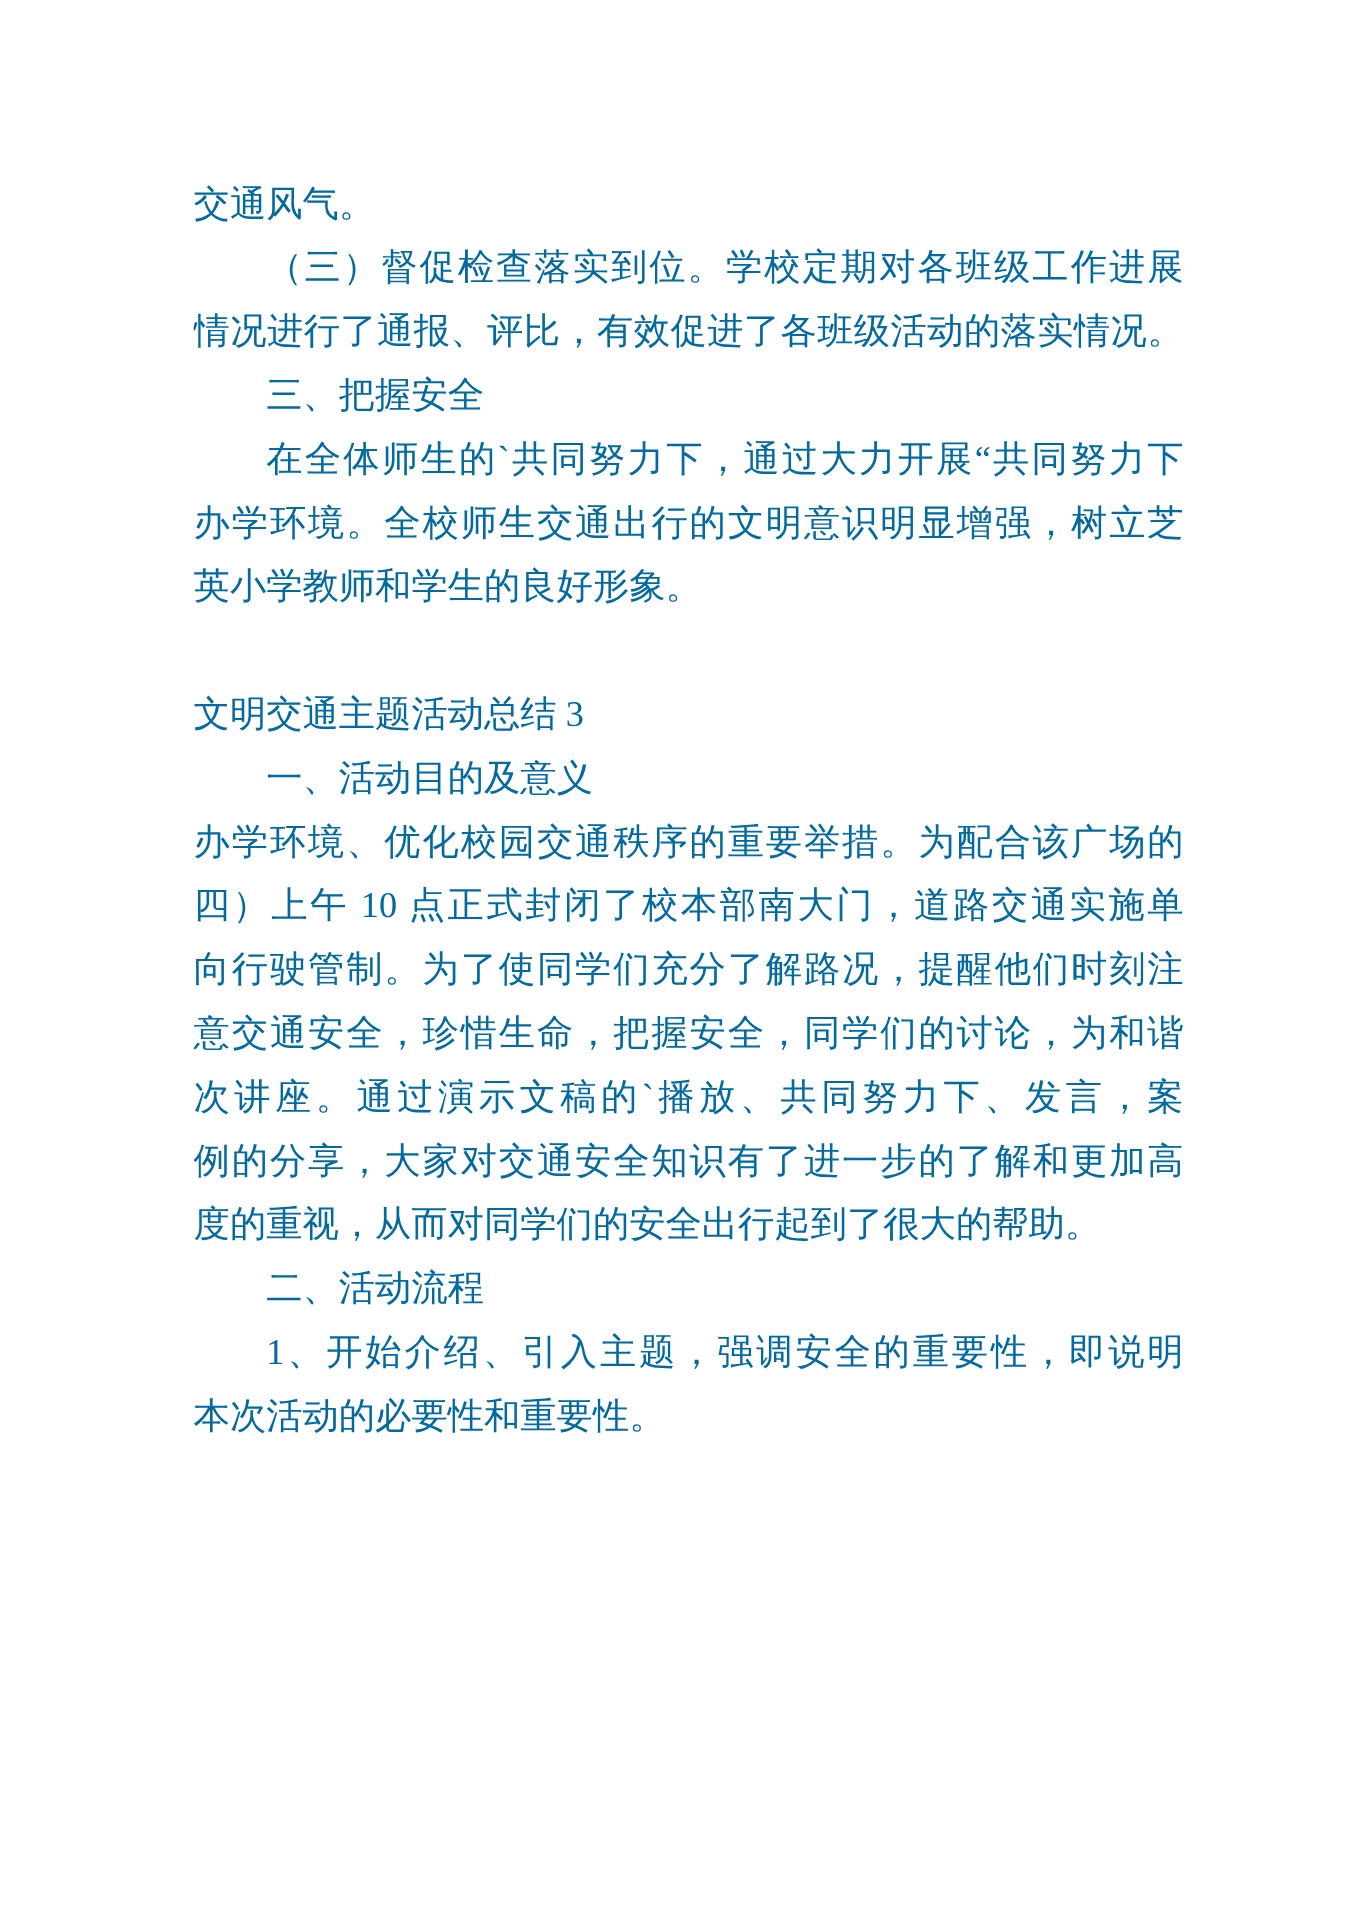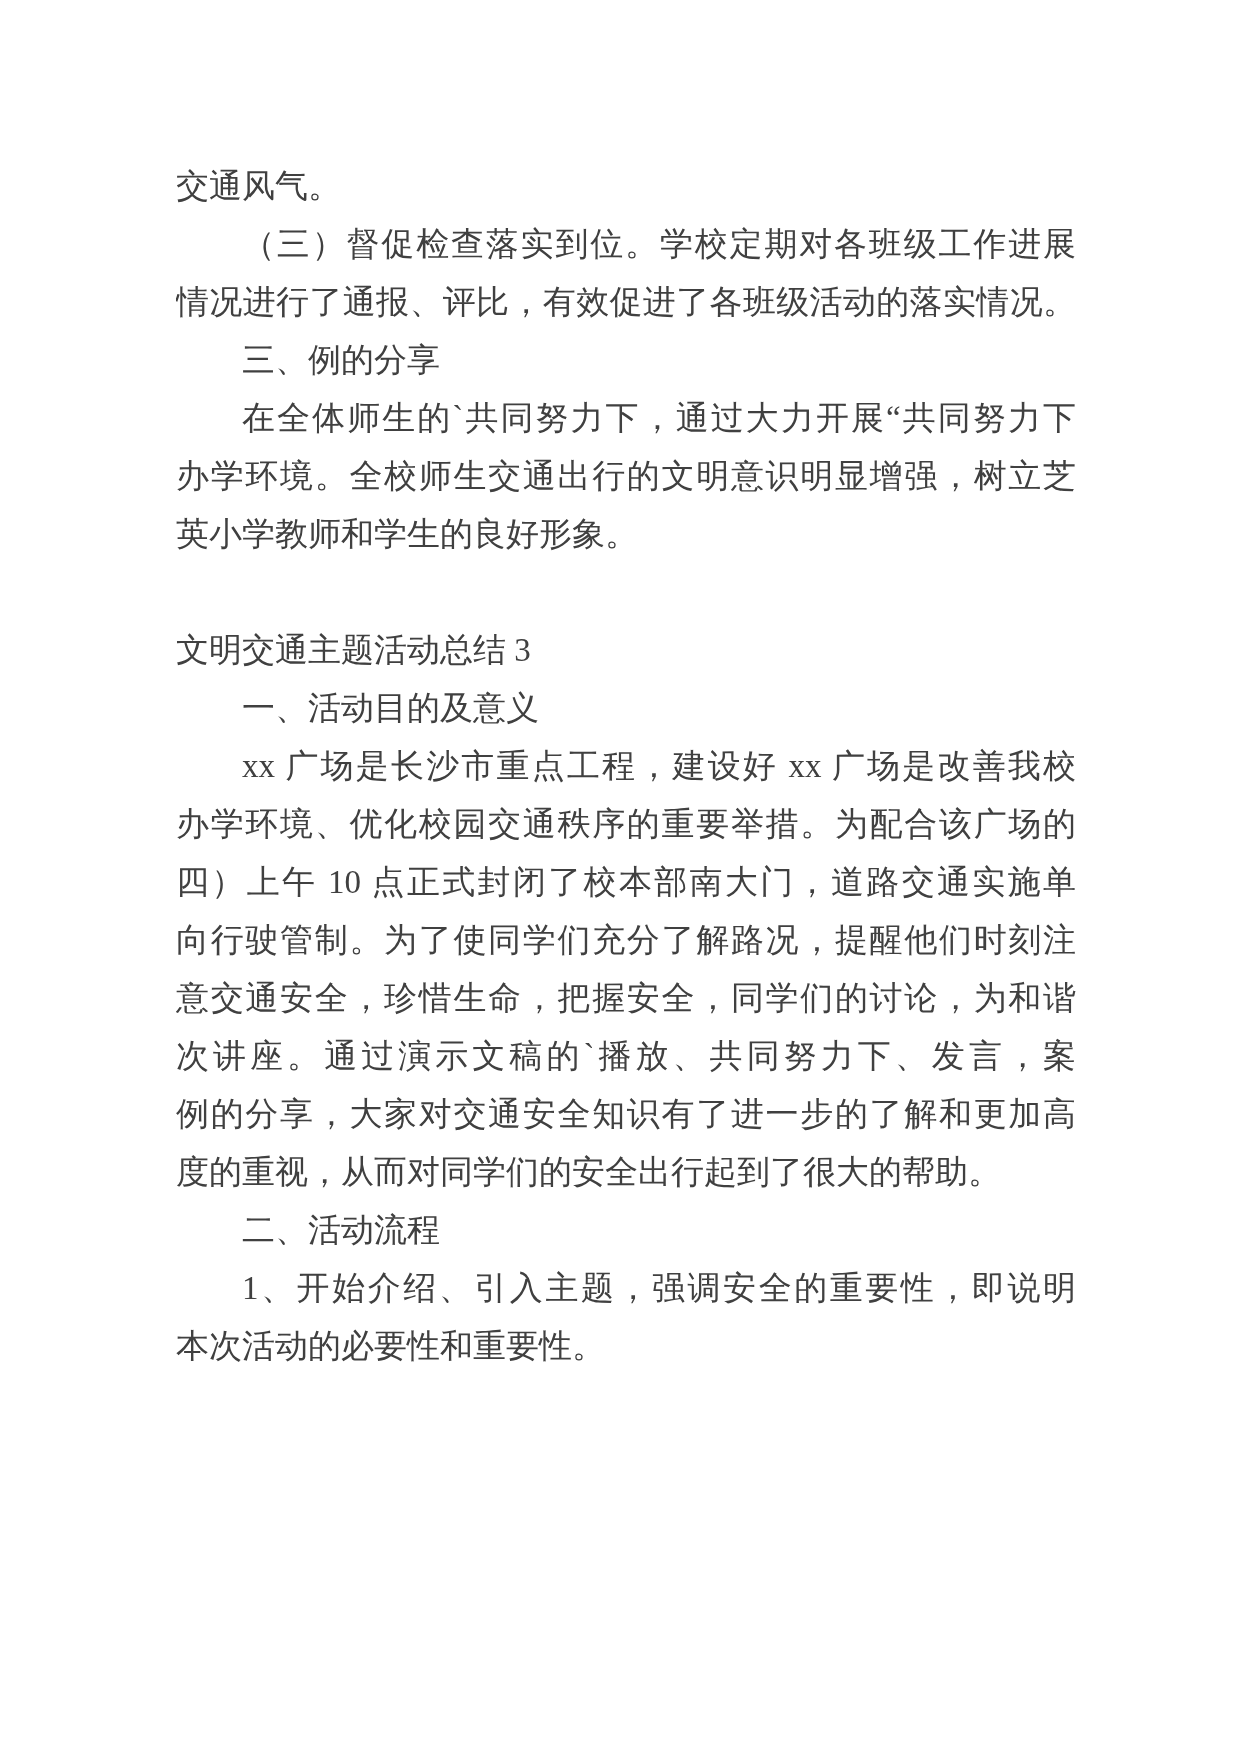--- a/index.html
+++ b/index.html
@@ -22,21 +22,21 @@
     left: 176px;
     top: 157px;
     width: 900px;
   }
   .line {
     font-family: "Liberation Serif", "DejaVu Serif", serif;
     font-size: 33px;
     font-weight: 400;
     height: 58px;
     line-height: 58px;
-    color: #404040;
+    color: #0369a1;
     white-space: pre-wrap;
     overflow: hidden;
     letter-spacing: 0;
   }
   .line.fill {
     text-align: justify;
     text-align-last: justify;
   }
   .line.indent {
     padding-left: 66px;
@@ -44,28 +44,27 @@
   .line.blank { }
 </style>
 </head>
 <body style="background: rgb(255, 255, 255);">
 
 <div class="page">
   <div class="content" style="color: rgb(31, 31, 31);">
       <div class="line">交通风气。</div>
       <div class="line fill indent">（三）督促检查落实到位。学校定期对各班级工作进展</div>
       <div class="line fill">情况进行了通报、评比，有效促进了各班级活动的落实情况。</div>
-      <div class="line indent">三、例的分享</div>
+      <div class="line indent">三、把握安全</div>
       <div class="line fill indent">在全体师生的`共同努力下，通过大力开展“共同努力下</div>
       <div class="line fill">办学环境。全校师生交通出行的文明意识明显增强，树立芝</div>
       <div class="line">英小学教师和学生的良好形象。</div>
       <div class="line blank"></div>
       <div class="line">文明交通主题活动总结 3</div>
       <div class="line indent">一、活动目的及意义</div>
-      <div class="line fill indent">xx 广场是长沙市重点工程，建设好 xx 广场是改善我校</div>
       <div class="line fill">办学环境、优化校园交通秩序的重要举措。为配合该广场的</div>
       <div class="line fill">四）上午 10 点正式封闭了校本部南大门，道路交通实施单</div>
       <div class="line fill">向行驶管制。为了使同学们充分了解路况，提醒他们时刻注</div>
       <div class="line fill">意交通安全，珍惜生命，把握安全，同学们的讨论，为和谐</div>
       <div class="line fill">次讲座。通过演示文稿的`播放、共同努力下、发言，案</div>
       <div class="line fill">例的分享，大家对交通安全知识有了进一步的了解和更加高</div>
       <div class="line">度的重视，从而对同学们的安全出行起到了很大的帮助。</div>
       <div class="line indent">二、活动流程</div>
       <div class="line fill indent">1、开始介绍、引入主题，强调安全的重要性，即说明</div>
       <div class="line">本次活动的必要性和重要性。</div>

